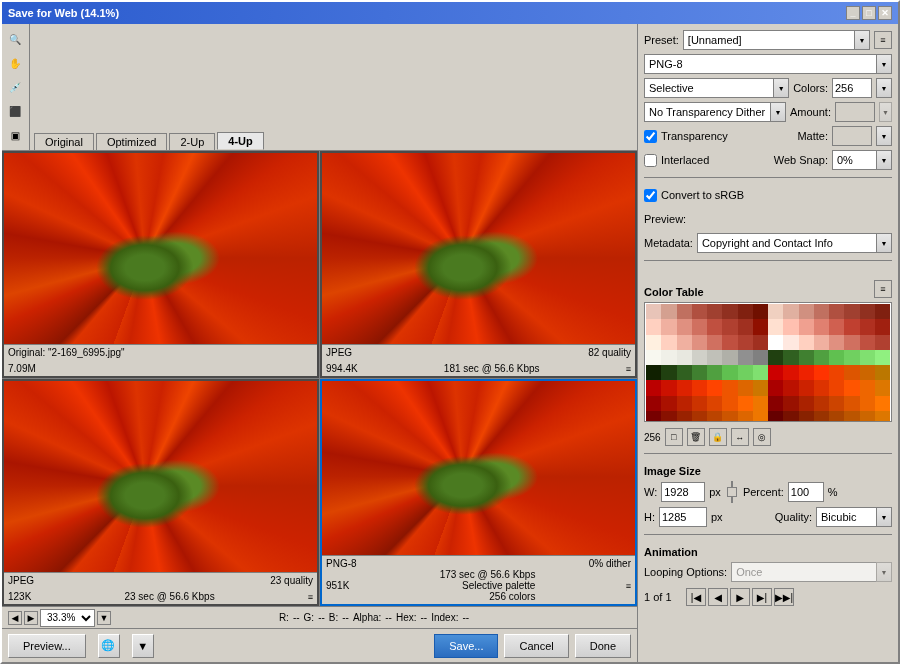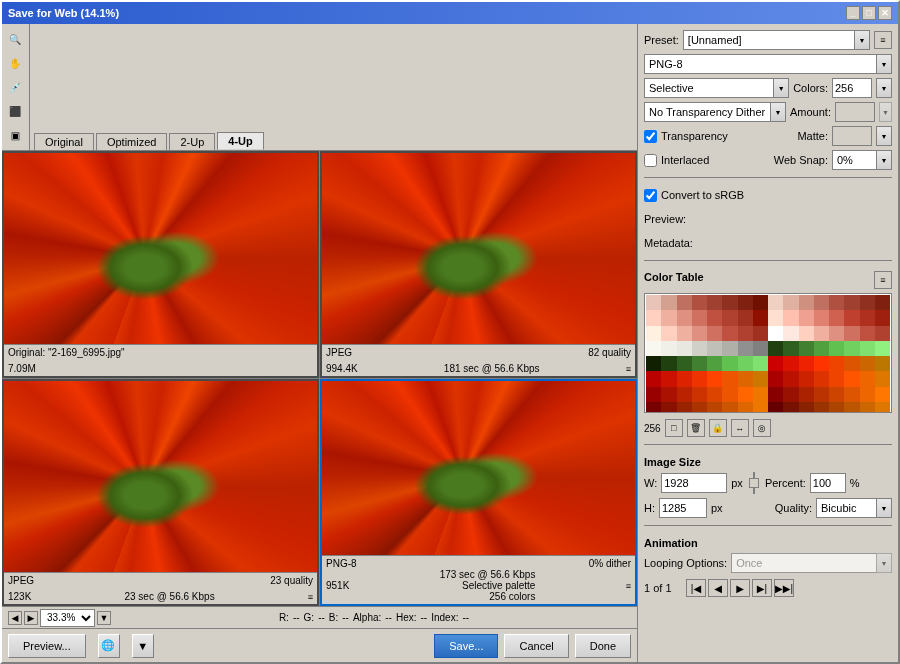--- a/index.html
+++ b/index.html
@@ -312,24 +312,24 @@
 
     .win-checkbox {
       width: 13px;
       height: 13px;
     }
 
     
     .section-header {
       display: flex;
       justify-content: space-between;
-      align-items: flex-start;
+      align-items: flex-end;
       font-size: 11px;
       font-weight: bold;
-      margin-top: 3px;
+      margin-top: 12px;
     }
 
     .color-table {
       background: white;
       border: 1px solid #808080;
       padding: 1px;
       display: grid;
       grid-template-columns: repeat(16, 1fr);
       gap: 0;
       height: 120px;
@@ -665,20 +665,26 @@
           <span>Convert to sRGB</span>
         </div>
       </div>
 
       <div class="form-row">
         <span>Preview:</span>
       </div>
 
       <div class="form-row">
         <span>Metadata:</span>
+        <div class="select-wrapper" style="flex:1;">
+          <select class="win-select" style="flex:1;">
+            <option>Copyright and Contact Info</option>
+          </select>
+          <div class="select-arrow">▼</div>
+        </div>
       </div>
 
       <div class="divider"></div>
 
       <div class="section-header">
         <span>Color Table</span>
         <div class="ct-btn">≡</div>
       </div>
 
       <div class="color-table" id="color-table-grid">
@@ -820,21 +826,21 @@
         <div class="ct-btn">↔</div>
         <div class="ct-btn">◎</div>
       </div>
 
       <div class="divider"></div>
 
       <div class="subsection-title">Image Size</div>
 
       <div style="display:flex;align-items:center;gap:4px;font-size:11px;flex-wrap:wrap;">
         <span>W:</span>
-        <input type="text" class="number-input" value="1928" style="width: 66px;">
+        <input type="text" class="number-input" value="1928" style="width: 44px;">
         <span>px</span>
 
         <div style="display:flex;flex-direction:column;align-items:center;margin:0 2px;">
           <div style="width:2px;height:6px;background:#808080;"></div>
           <div style="border:1px solid #808080;border-bottom:none;width:10px;height:5px;"></div>
           <div style="border:1px solid #808080;border-top:none;width:10px;height:5px;"></div>
           <div style="width:2px;height:6px;background:#808080;"></div>
         </div>
         <span>Percent:</span>
         <input type="text" class="number-input" value="100" style="width: 36px;">

